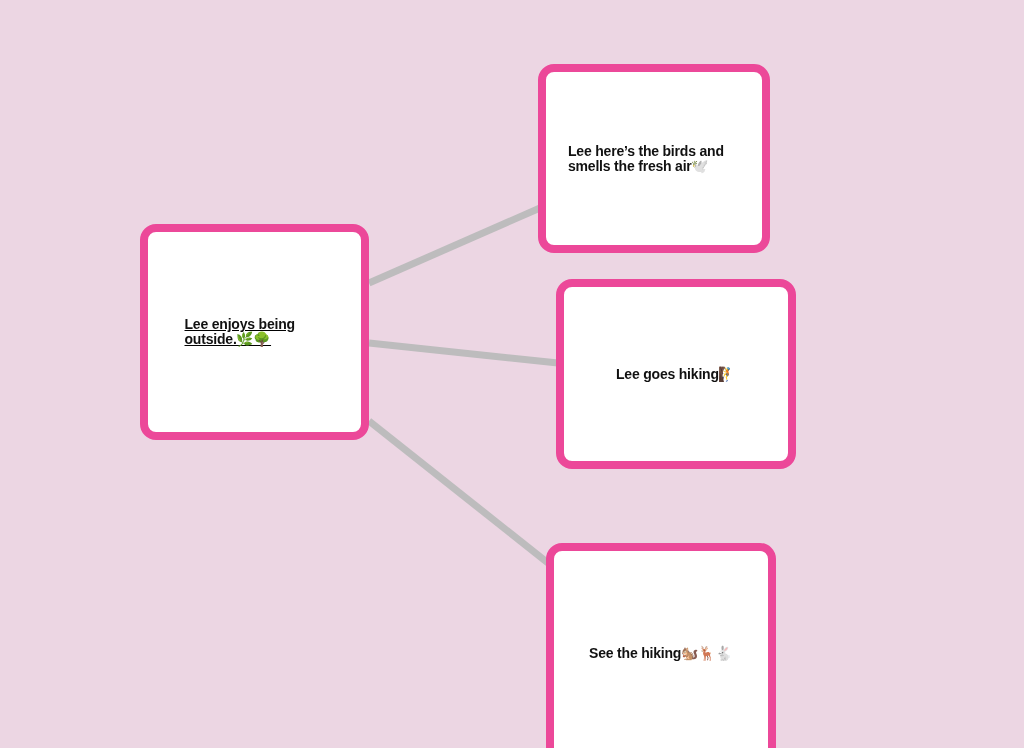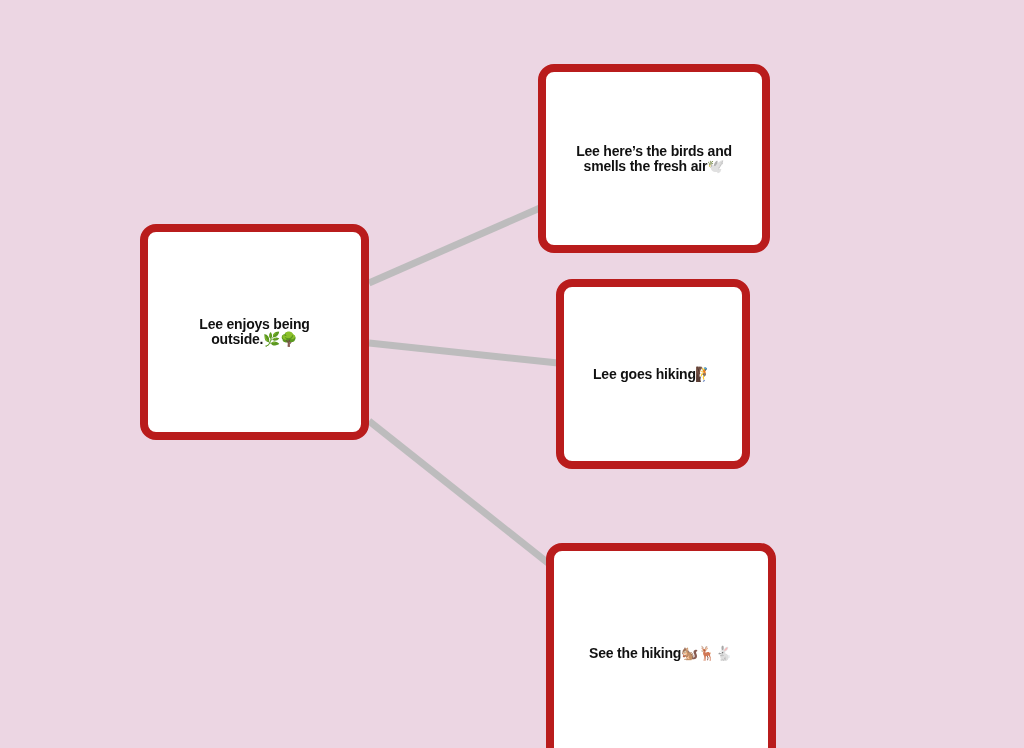--- a/index.html
+++ b/index.html
@@ -5,47 +5,47 @@
     html, body { margin: 0; padding: 0; }
     body {
       width: 1024px; height: 748px; overflow: hidden;
       background: #ecd6e3; position: relative;
       font-family: "Liberation Sans", sans-serif;
     }
     .canvas { position: absolute; left: 0; top: 0; width: 1024px; height: 748px; }
     svg.links { position: absolute; left: 0; top: 0; width: 1024px; height: 748px; }
     .card {
       position: absolute; box-sizing: border-box;
-      background: #ffffff; border: 8px solid #b91c1c; border-radius: 16px;
+      background: #ffffff; border: 8px solid #ec4899; border-radius: 16px;
       display: flex; align-items: center; justify-content: center;
-      text-align: center; padding: 0 22px;
+      text-align: left; padding: 0 22px;
     }
     .card-text {
       font-weight: bold; font-size: 14px; line-height: 15px; color: #111;
       letter-spacing: -0.2px;
     }
   </style>
 </head>
 <body>
 
 <div class="canvas">
   <svg class="links" viewBox="0 0 1024 748">
     <line id="l0" stroke="#bdbcbd" stroke-width="7" stroke-linecap="butt" x1="369" y1="283" x2="540" y2="208"></line>
     <line id="l1" stroke="#bdbcbd" stroke-width="7" stroke-linecap="butt" x1="369" y1="343" x2="558" y2="363"></line>
     <line id="l2" stroke="#bdbcbd" stroke-width="7" stroke-linecap="butt" x1="369" y1="421" x2="548" y2="563"></line>
   </svg>
 
-  <div class="card" style="left:140px; top:224px; width:229px; height:216px;">
+  <div class="card" style="left:140px; top:224px; width:229px; height:216px;text-decoration:underline;">
     <div class="card-text" style="max-width:140px;">Lee enjoys being outside.🌿🌳</div>
   </div>
 
   <div class="card" style="left:538px; top:64px; width:232px; height:189px;">
     <div class="card-text" style="max-width:180px;">Lee here’s the birds and smells the fresh air🕊️</div>
   </div>
 
-  <div class="card" style="left:556px; top:279px; width:194px; height:190px;">
+  <div class="card" style="left:556px; top:279px; width:240px; height:190px;">
     <div class="card-text">Lee goes hiking🧗</div>
   </div>
 
   <div class="card" style="left:546px; top:543px; width:230px; height:220px;">
     <div class="card-text">See the hiking🐿️🦌🐇</div>
   </div>
 </div>
 
 </body></html>

